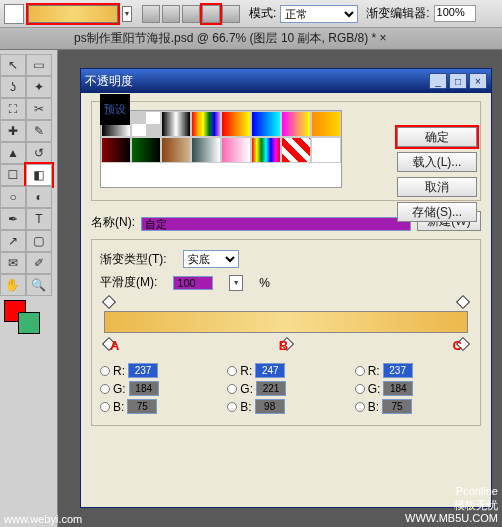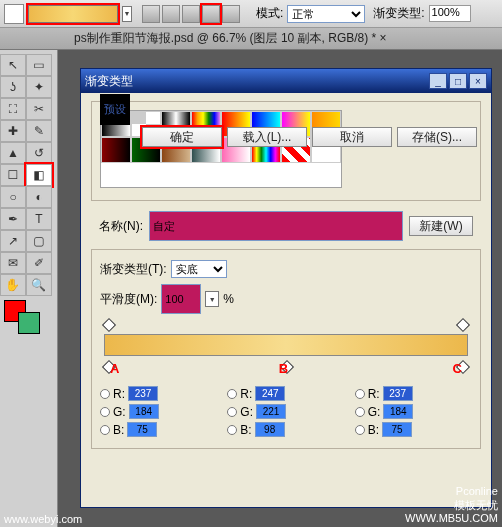--- a/index.html
+++ b/index.html
@@ -22,62 +22,62 @@
 .bgswatch{width:22px;height:22px;background:#3cb371;border:1px solid #000;margin:-10px 0 0 18px}
 .dialog{position:absolute;left:80px;top:68px;width:412px;height:440px;background:#ece9d8;border:1px solid #0a246a}
 .titlebar{height:24px;background:linear-gradient(#3b6ed5,#0a246a);color:#fff;display:flex;align-items:center;padding:0 4px;font-size:12px}
 .titlebar .t{flex:1}
 .winbtn{width:18px;height:16px;background:#c8d8f0;border:1px solid #2a4a9a;margin-left:2px;display:flex;align-items:center;justify-content:center;font-size:10px;color:#0a246a}
 .dbody{padding:8px 10px;position:relative;height:416px}
 .fieldset{border:1px solid #b8b0a0;padding:8px;position:relative;margin-bottom:10px}
 .legend{position:absolute;top:-8px;left:8px;background:#000000;padding:8px 4px;color:#3a5aa8;font-size:11px}
 .presetbox{width:242px;height:78px;background:#fff;border:1px solid #a0a0a0;overflow:hidden;display:flex;flex-wrap:wrap;align-content:flex-start}
 .pswatch{width:30px;height:26px;border:1px solid #ccc}
-.btncol{position:absolute;right:14px;top:34px;display:flex;flex-direction:row;gap:5px}
+.btncol{position:absolute;right:14px;top:34px;display:flex;flex-direction:column;gap:5px}
 .psbtn{width:80px;height:20px;background:linear-gradient(#fdfdfd,#e0e0e0);border:1px solid #888;font-size:12px;color:#222}
 .psbtn.hl{outline:2px solid red}
-.namerow{display:flex;align-items:center;gap:6px;margin:8px 8px}
-.txtinput{height:30px;border:1px solid #7a9ac9;background:#be185d;padding:0 3px;font-size:11px}
+.namerow{display:flex;align-items:flex-end;gap:6px;margin:8px 0}
+.txtinput{height:14px;border:1px solid #7a9ac9;background:#a21caf;padding:0 3px;font-size:11px}
 .gradfs{border:1px solid #b8b0a0;padding:10px 8px 8px;position:relative}
-.row{display:flex;align-items:center;gap:4px;margin-bottom:6px;font-size:11px}
+.row{display:flex;align-items:center;gap:16px;margin-bottom:6px;font-size:11px}
 .gradbar{position:relative;height:24px;margin:20px 4px 28px}
 .gradstrip{height:22px;background:linear-gradient(90deg,#ecb84b 0%,#f7dd8f 50%,#ecb84b 100%);border:1px solid #888}
 .stop{position:absolute;width:10px;height:10px;background:#fff;border:1px solid #333;transform:rotate(45deg)}
 .stop.top{top:-14px}
 .stop.bot{bottom:-14px}
 .lab{position:absolute;bottom:-18px;font-weight:bold;font-size:13px}
 .labA{color:red;left:6px}
 .labB{color:red;left:48%}
 .labC{color:red;right:6px}
 .rgbgrid{display:flex;gap:10px;font-size:11px}
 .rgbcol{flex:1}
 .rgbrow{display:flex;align-items:center;gap:3px;margin-bottom:3px}
-.rgbrow input{width:30px;height:15px;border:1px solid #7a9ac9;background:#3b82f6;font-size:10px;text-align:center}
+.rgbrow input{width:30px;height:15px;border:1px solid #7a9ac9;background:#737373;font-size:10px;text-align:center}
 .rgbrow input.hl{background:#2a5ad0;color:#fff}
 .radio{width:10px;height:10px;border:1px solid #777;border-radius:50%;background:#fff}
 .wm{position:absolute;left:4px;bottom:2px;color:#fff;font-size:11px}
 .wmr{position:absolute;right:4px;bottom:2px;color:#fff;font-size:11px;text-align:right;line-height:1.2}
 </style>
 </head>
 <body>
 
 <div class="topbar">
   <div class="tl" style="width:20px;height:20px;background:#fff;border:1px solid #888"></div>
   <span class="gradswatch"></span>
   <span class="gsw"></span>
   <div class="gtype">
     <div class="gtbtn"></div>
     <div class="gtbtn"></div>
     <div class="gtbtn"></div>
     <div class="gtbtn hl"></div>
     <div class="gtbtn"></div>
   </div>
-  <span style="margin-left:12px">模式:</span>
+  <span style="margin-left:5px">模式:</span>
   <select class="sel" style="width:78px"><option>正常</option></select>
-  <span style="margin-left:4px">渐变类型:</span>
+  <span style="margin-left:4px">渐变编辑器:</span>
   <span class="opinput">100%</span>
 </div>
 
 <div class="tabbar">
     <span>ps制作重阳节海报.psd @ 66.7% (图层 10 副本, RGB/8) * ×</span>
   </div>
 
 <div class="toolcol">
   <div class="tlrow">
       <div class="tl">↖</div>
@@ -122,21 +122,21 @@
   <div class="tlrow">
       <div class="tl">✋</div>
       <div class="tl">🔍</div>
     </div>
   <div class="fgswatch"></div>
   <div class="bgswatch"></div>
 </div>
 
 <div class="dialog">
   <div class="titlebar">
-    <span class="t">渐变类型</span>
+    <span class="t">不透明度</span>
     <div class="winbtn">_</div>
     <div class="winbtn">□</div>
     <div class="winbtn">×</div>
   </div>
   <div class="dbody">
     <div class="fieldset" style="height:100px">
       <span class="legend">预设</span>
       <div class="presetbox" id="presetbox">
           <div class="pswatch" style="background: linear-gradient(90deg, rgb(0, 0, 0), rgb(255, 255, 255));"></div>
           <div class="pswatch" style="background: repeating-conic-gradient(rgb(255, 255, 255) 0deg, rgb(255, 255, 255) 25%, rgb(204, 204, 204) 0deg, rgb(204, 204, 204) 50%);"></div>

